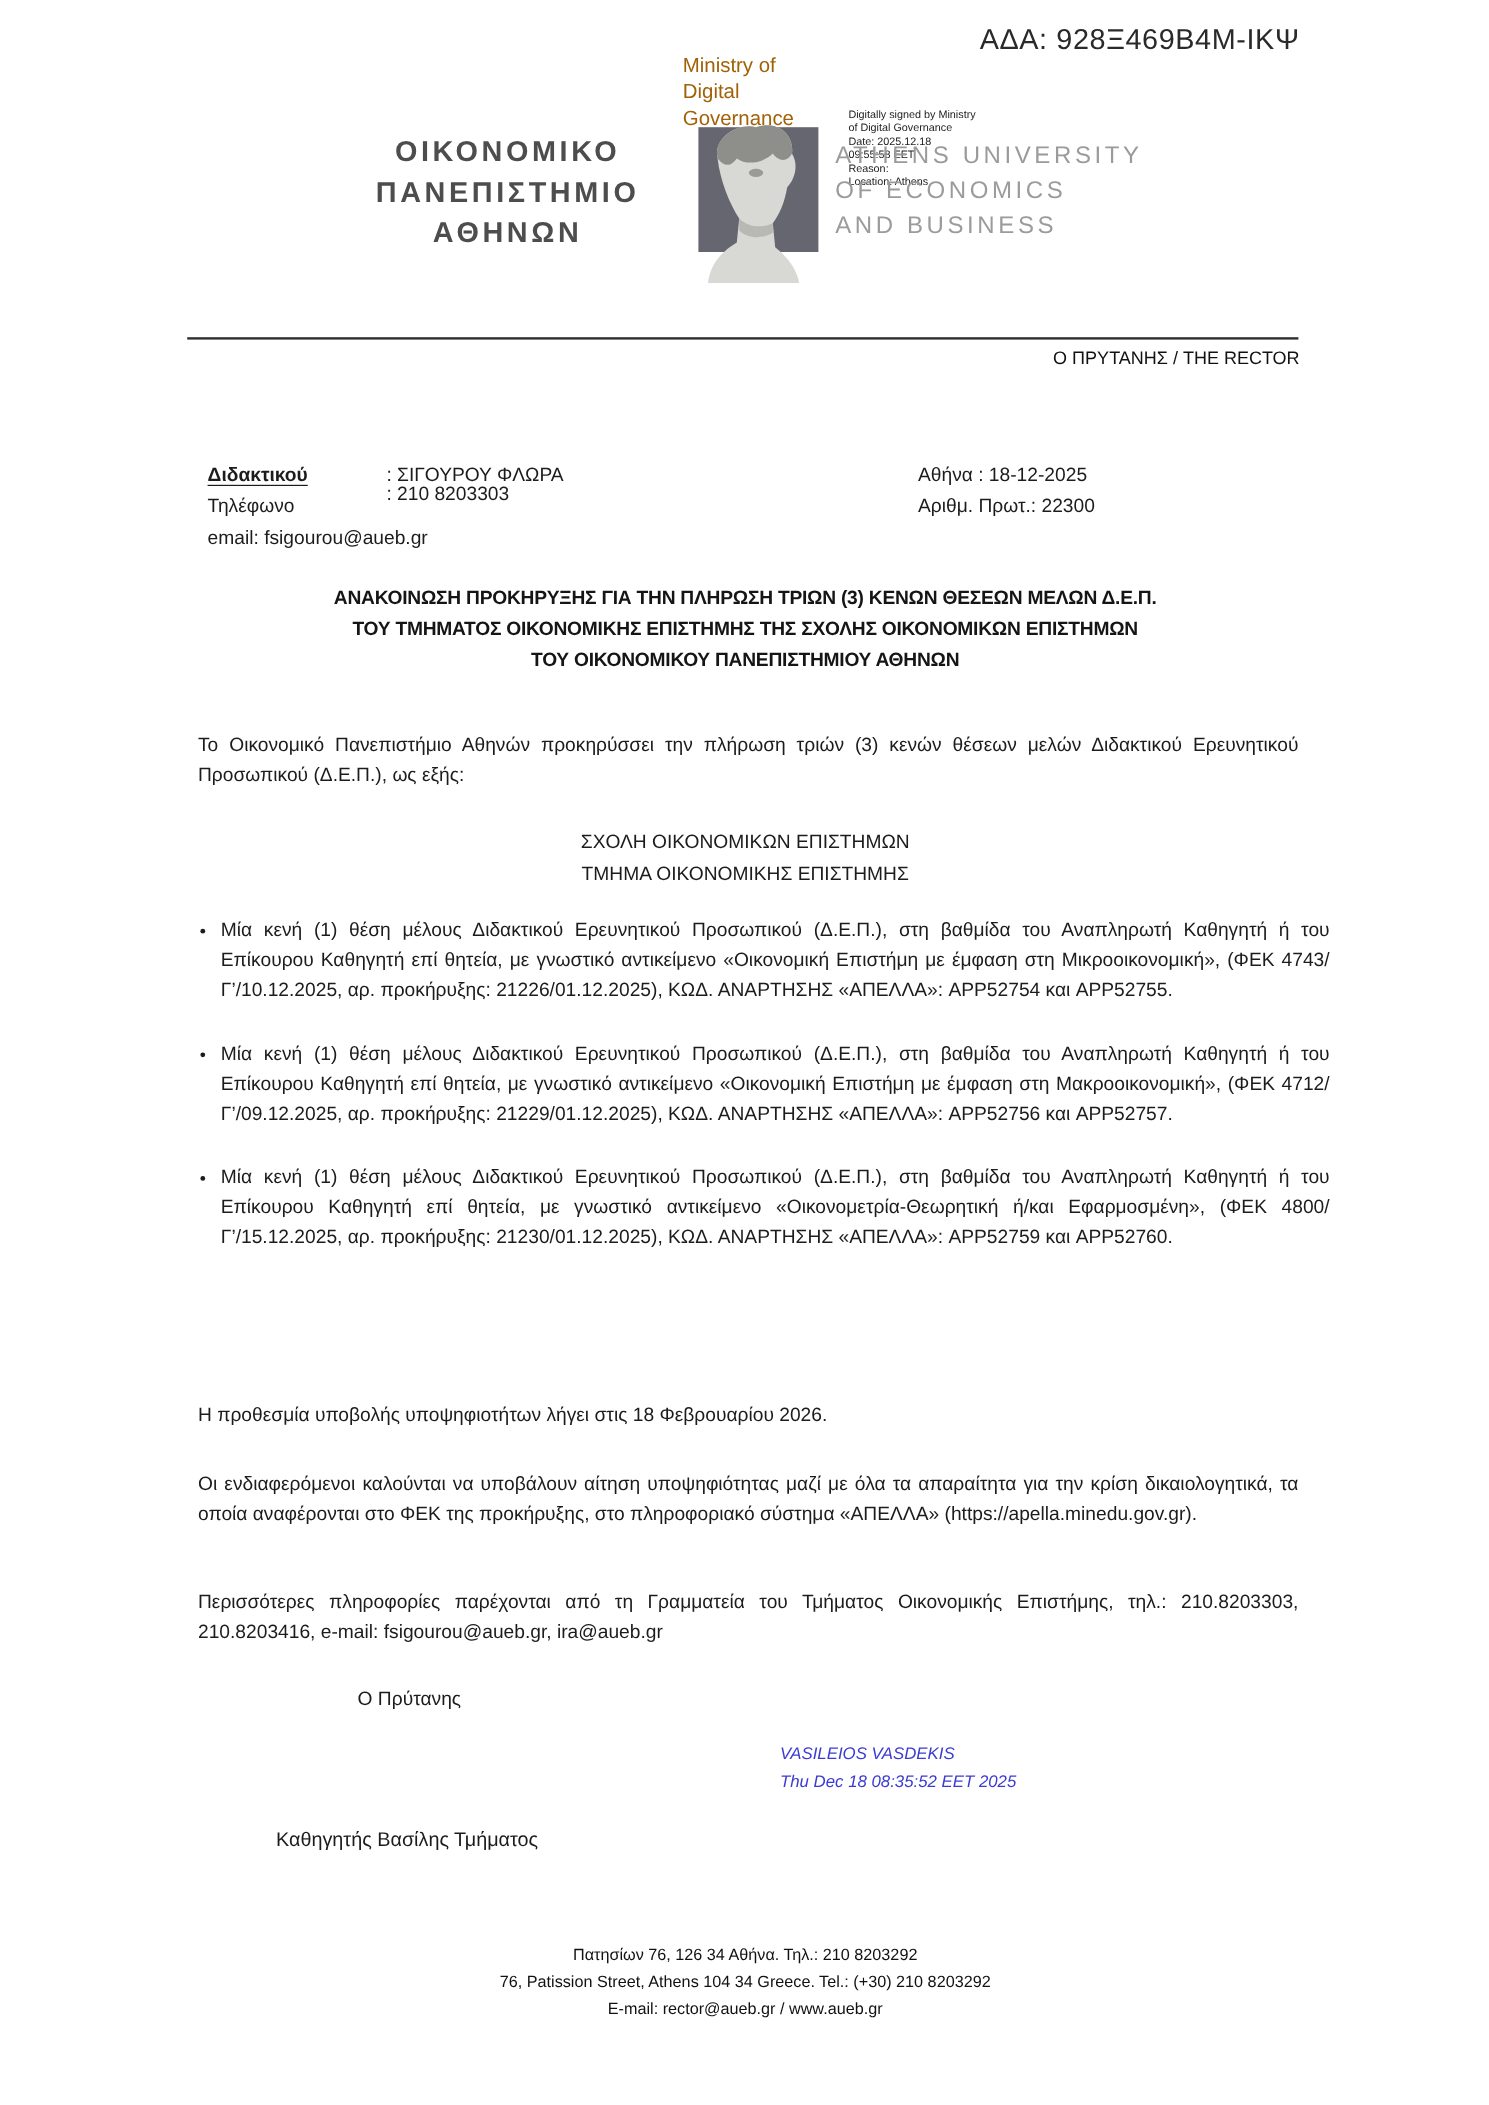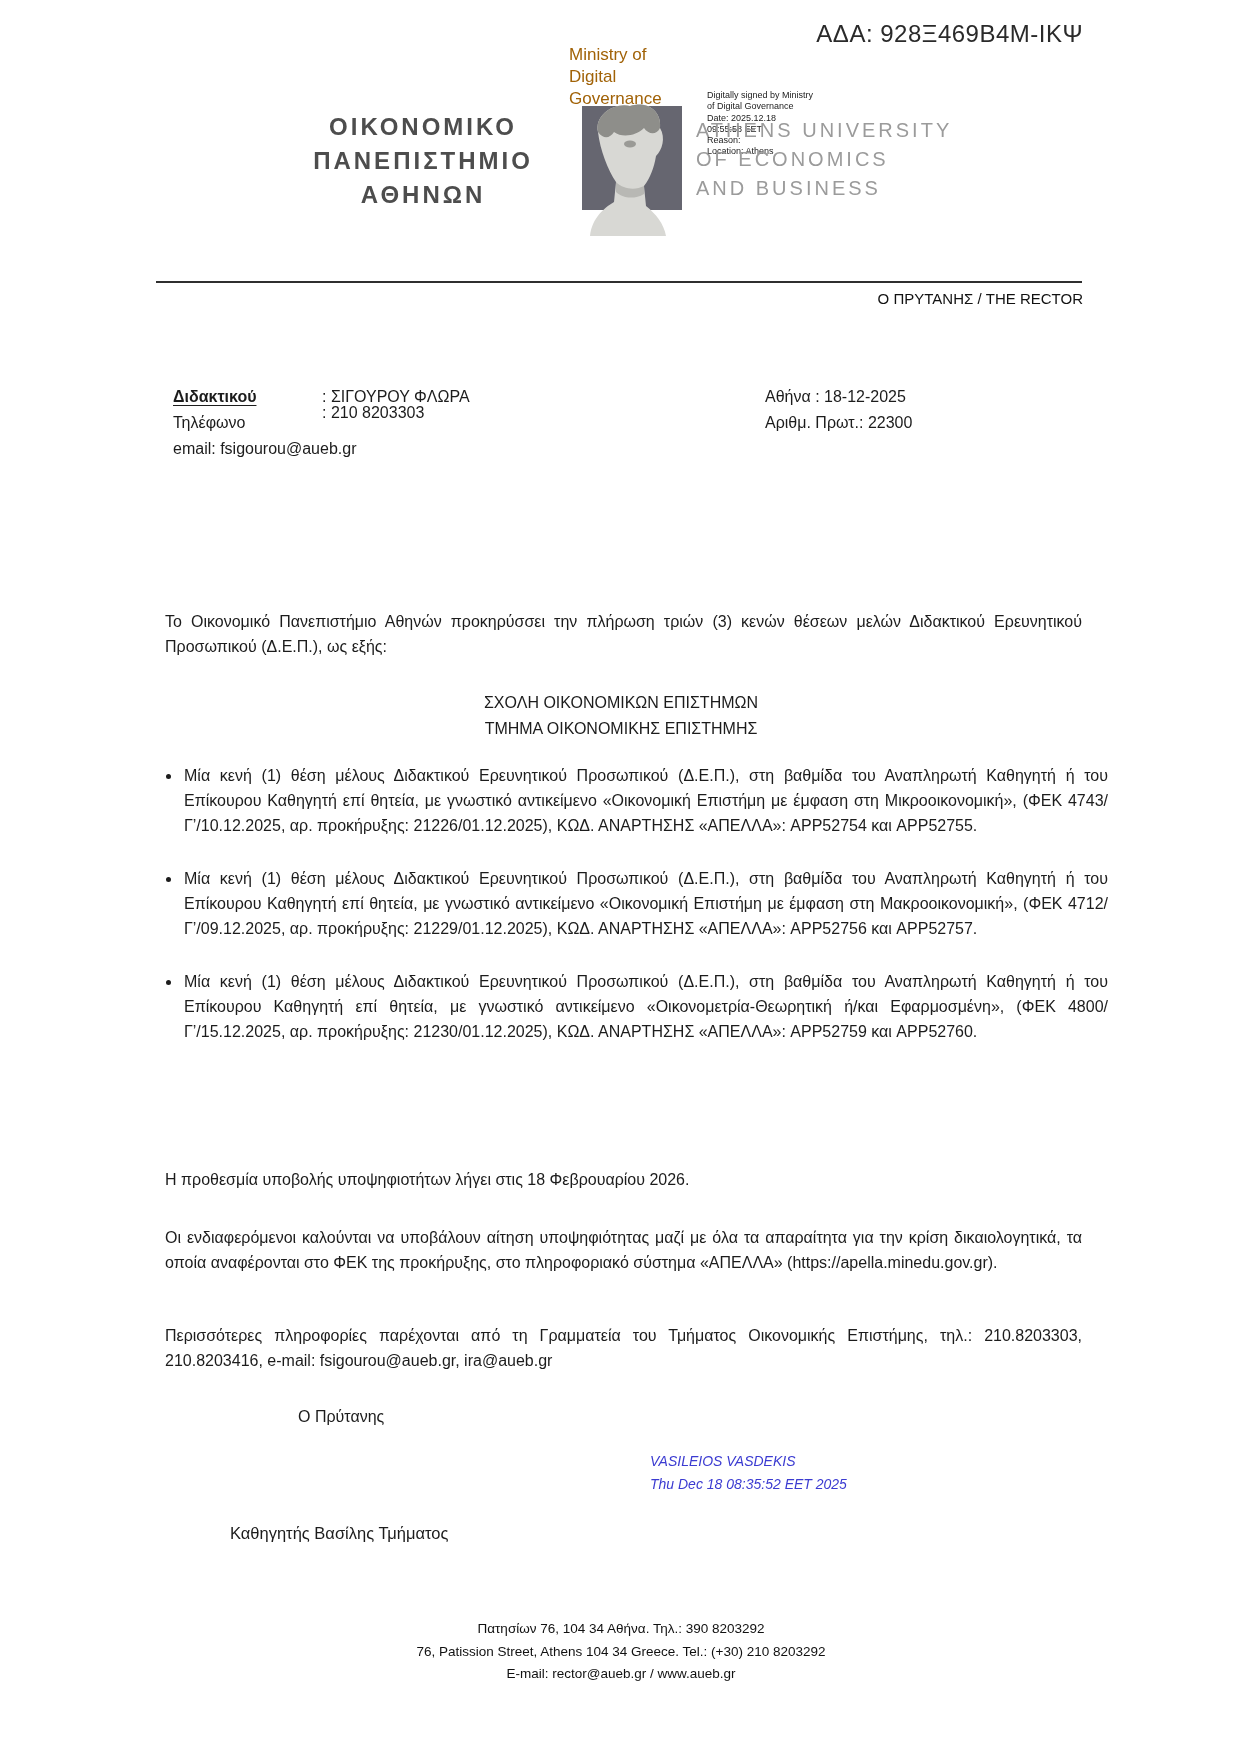--- a/index.html
+++ b/index.html
@@ -98,20 +98,23 @@
   <div class="abs rector-line">Ο ΠΡΥΤΑΝΗΣ /  THE RECTOR</div>
 
   <div class="abs meta-row info-label">Διδακτικού</div>
   <div class="abs meta-row info-value">: ΣΙΓΟΥΡΟΥ ΦΛΩΡΑ</div>
   <div class="abs meta-row phone-label">Τηλέφωνο</div>
   <div class="abs meta-row phone-value">: 210 8203303</div>
   <div class="abs meta-row email-line">email: fsigourou@aueb.gr</div>
   <div class="abs meta-row city-date">Αθήνα : 18-12-2025</div>
   <div class="abs meta-row protocol">Αριθμ. Πρωτ.: 22300</div>
 
+  <div class="abs doc-title pre">ΑΝΑΚΟΙΝΩΣΗ ΠΡΟΚΗΡΥΞΗΣ ΓΙΑ ΤΗΝ ΠΛΗΡΩΣΗ ΤΡΙΩΝ (3) ΚΕΝΩΝ ΘΕΣΕΩΝ ΜΕΛΩΝ Δ.Ε.Π.
+ΤΟΥ ΤΜΗΜΑΤΟΣ ΟΙΚΟΝΟΜΙΚΗΣ ΕΠΙΣΤΗΜΗΣ ΤΗΣ ΣΧΟΛΗΣ ΟΙΚΟΝΟΜΙΚΩΝ ΕΠΙΣΤΗΜΩΝ
+ΤΟΥ ΟΙΚΟΝΟΜΙΚΟΥ ΠΑΝΕΠΙΣΤΗΜΙΟΥ ΑΘΗΝΩΝ</div>
 
   <div class="abs intro">Το Οικονομικό Πανεπιστήμιο Αθηνών προκηρύσσει την πλήρωση τριών (3) κενών θέσεων μελών Διδακτικού Ερευνητικού Προσωπικού (Δ.Ε.Π.), ως εξής:</div>
 
   <div class="abs school-heading pre">ΣΧΟΛΗ ΟΙΚΟΝΟΜΙΚΩΝ ΕΠΙΣΤΗΜΩΝ
 ΤΜΗΜΑ ΟΙΚΟΝΟΜΙΚΗΣ ΕΠΙΣΤΗΜΗΣ</div>
 
   <ul class="abs bullets">
     <li>Μία κενή (1) θέση μέλους Διδακτικού Ερευνητικού Προσωπικού (Δ.Ε.Π.), στη βαθμίδα του Αναπληρωτή Καθηγητή ή του Επίκουρου Καθηγητή επί θητεία, με γνωστικό αντικείμενο «Οικονομική Επιστήμη με έμφαση στη Μικροοικονομική», (ΦΕΚ 4743/Γ’/10.12.2025, αρ. προκήρυξης: 21226/01.12.2025), ΚΩΔ. ΑΝΑΡΤΗΣΗΣ «ΑΠΕΛΛΑ»: APP52754 και APP52755.</li>
     <li>Μία κενή (1) θέση μέλους Διδακτικού Ερευνητικού Προσωπικού (Δ.Ε.Π.), στη βαθμίδα του Αναπληρωτή Καθηγητή ή του Επίκουρου Καθηγητή επί θητεία, με γνωστικό αντικείμενο «Οικονομική Επιστήμη με έμφαση στη Μακροοικονομική», (ΦΕΚ 4712/Γ’/09.12.2025, αρ. προκήρυξης: 21229/01.12.2025), ΚΩΔ. ΑΝΑΡΤΗΣΗΣ «ΑΠΕΛΛΑ»: APP52756  και APP52757.</li>
     <li>Μία κενή (1) θέση μέλους Διδακτικού Ερευνητικού Προσωπικού (Δ.Ε.Π.), στη βαθμίδα του Αναπληρωτή Καθηγητή ή του Επίκουρου Καθηγητή επί θητεία, με γνωστικό αντικείμενο «Οικονομετρία-Θεωρητική ή/και Εφαρμοσμένη», (ΦΕΚ 4800/Γ’/15.12.2025, αρ. προκήρυξης: 21230/01.12.2025), ΚΩΔ. ΑΝΑΡΤΗΣΗΣ «ΑΠΕΛΛΑ»: APP52759 και APP52760.</li>
@@ -119,17 +122,17 @@
 
   <div class="abs deadline">Η προθεσμία υποβολής υποψηφιοτήτων λήγει στις 18 Φεβρουαρίου 2026.</div>
   <div class="abs apply">Οι ενδιαφερόμενοι καλούνται να υποβάλουν αίτηση υποψηφιότητας μαζί με όλα τα απαραίτητα για την κρίση δικαιολογητικά, τα οποία αναφέρονται στο ΦΕΚ της προκήρυξης, στο πληροφοριακό σύστημα «ΑΠΕΛΛΑ» (https://apella.minedu.gov.gr).</div>
   <div class="abs more-info">Περισσότερες πληροφορίες παρέχονται από τη Γραμματεία του Τμήματος Οικονομικής Επιστήμης, τηλ.: 210.8203303, 210.8203416, e-mail: fsigourou@aueb.gr, ira@aueb.gr</div>
 
   <div class="abs sig-role">Ο Πρύτανης</div>
   <div class="abs sig-digital pre" style="color: rgb(59, 59, 209);">VASILEIOS VASDEKIS
 Thu Dec 18 08:35:52 EET 2025</div>
   <div class="abs sig-name">Καθηγητής Βασίλης Τμήματος</div>
 
-  <div class="abs footer pre">Πατησίων 76, 104 34 Αθήνα. Τηλ.: 390 8203292
+  <div class="abs footer pre">Πατησίων 76, 126 34 Αθήνα. Τηλ.: 210 8203292
 76, Patission Street, Athens 104 34 Greece. Tel.: (+30) 210 8203292
 E-mail: rector@aueb.gr / www.aueb.gr</div>
 
 </div>
 
 </body></html>

